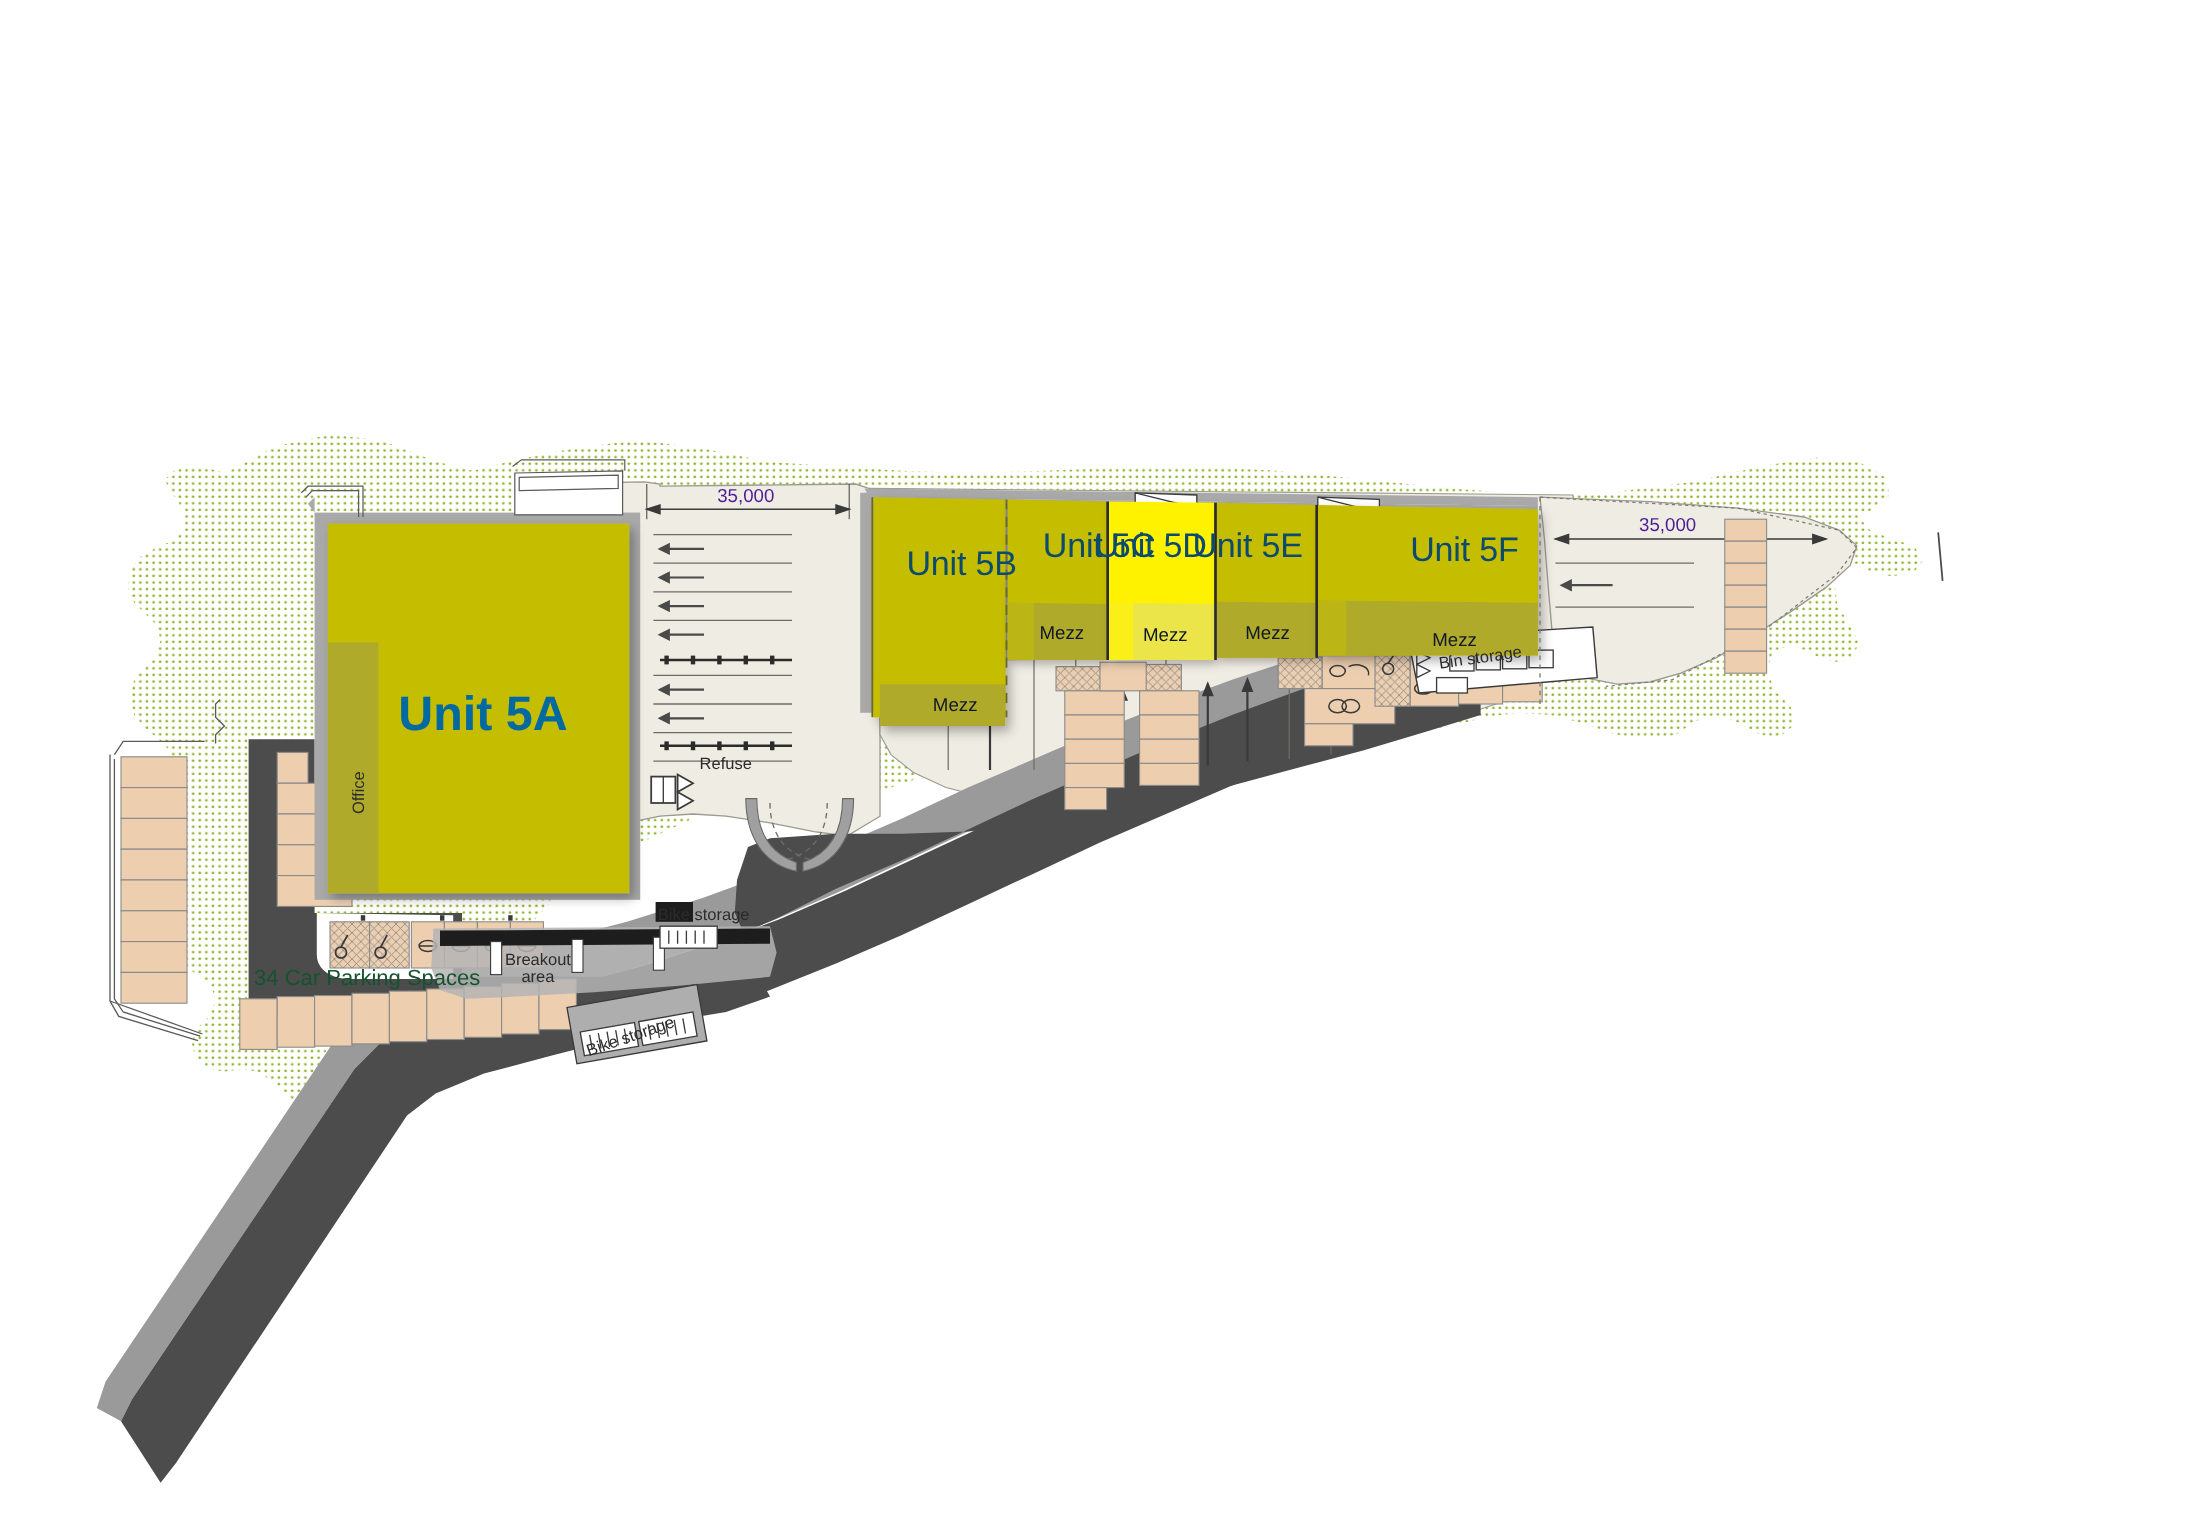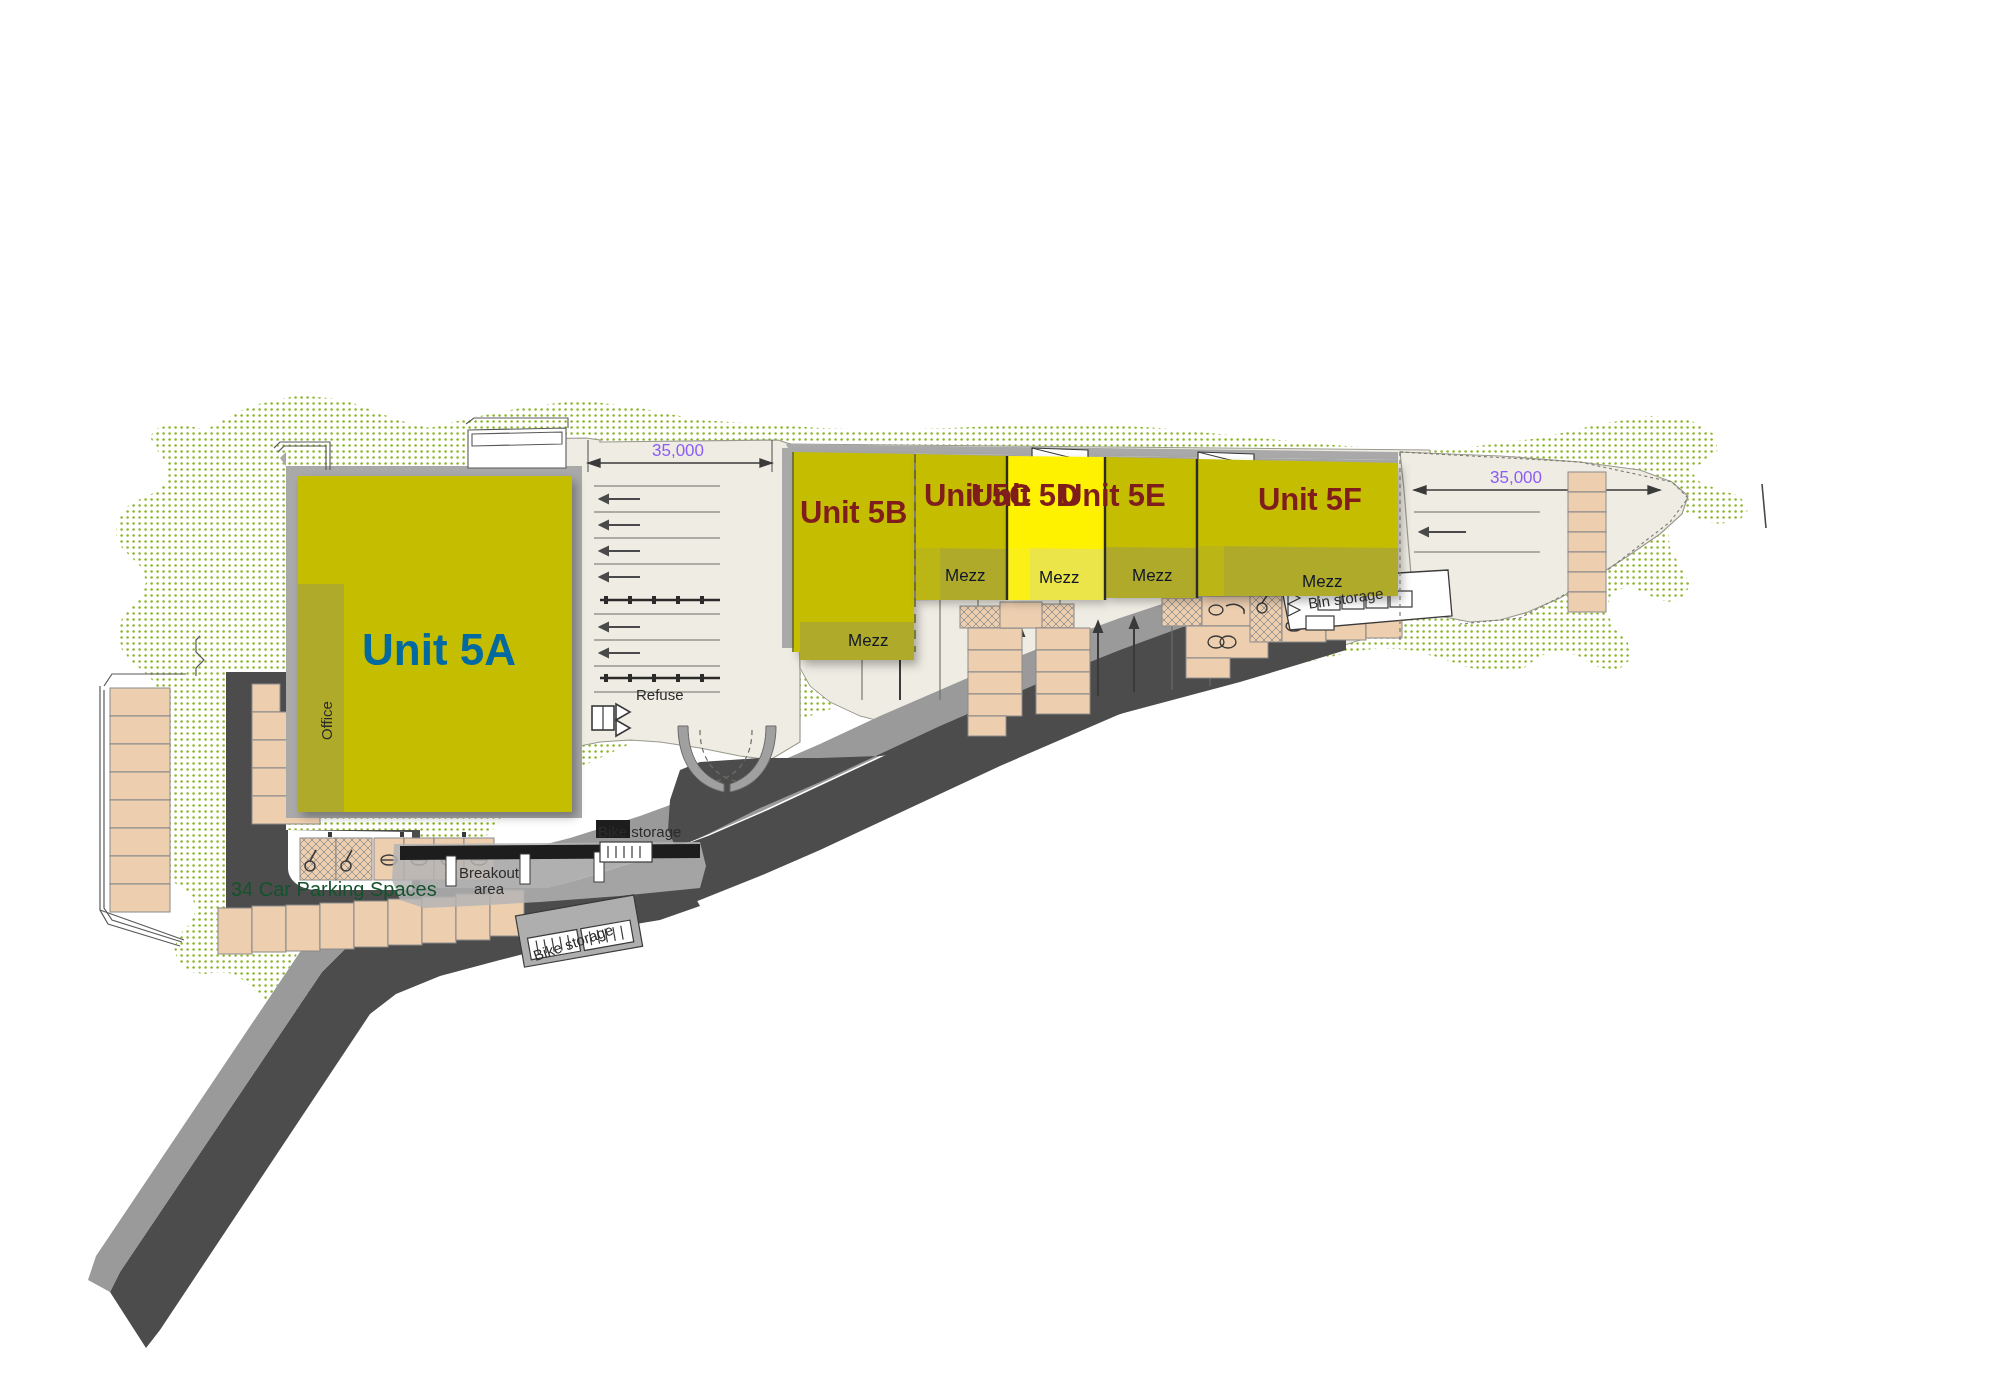--- a/index.html
+++ b/index.html
@@ -27,38 +27,39 @@
     display: block;
   }
   
   .label {
     position: absolute;
     white-space: nowrap;
     color: #2b2b2b;
     font-family: "Liberation Sans", sans-serif;
   }
   .unit-label {
-    font-weight: bold;
+    font-weight: normal;
     font-size: 31px;
     letter-spacing: -0.2px;
-    color: #7f1d1d;
+    color: #0c4a6e;
+    margin-left: 24px;
   }
   .unit-label-big {
     font-weight: bold;
     font-size: 44px;
     color: #0369a1;
   }
   .mezz-label {
     font-size: 17px;
     color: #0f172a;
     font-weight: normal;
   }
   .dim-label {
     font-size: 17px;
-    color: #8b5cf6;
+    color: #4c1d95;
   }
   .small-label {
     font-size: 15px;
     color: #2b2b2b;
   }
   .white-label {
     font-size: 20px;
     color: #14532d;
   }
   .rot90 {

